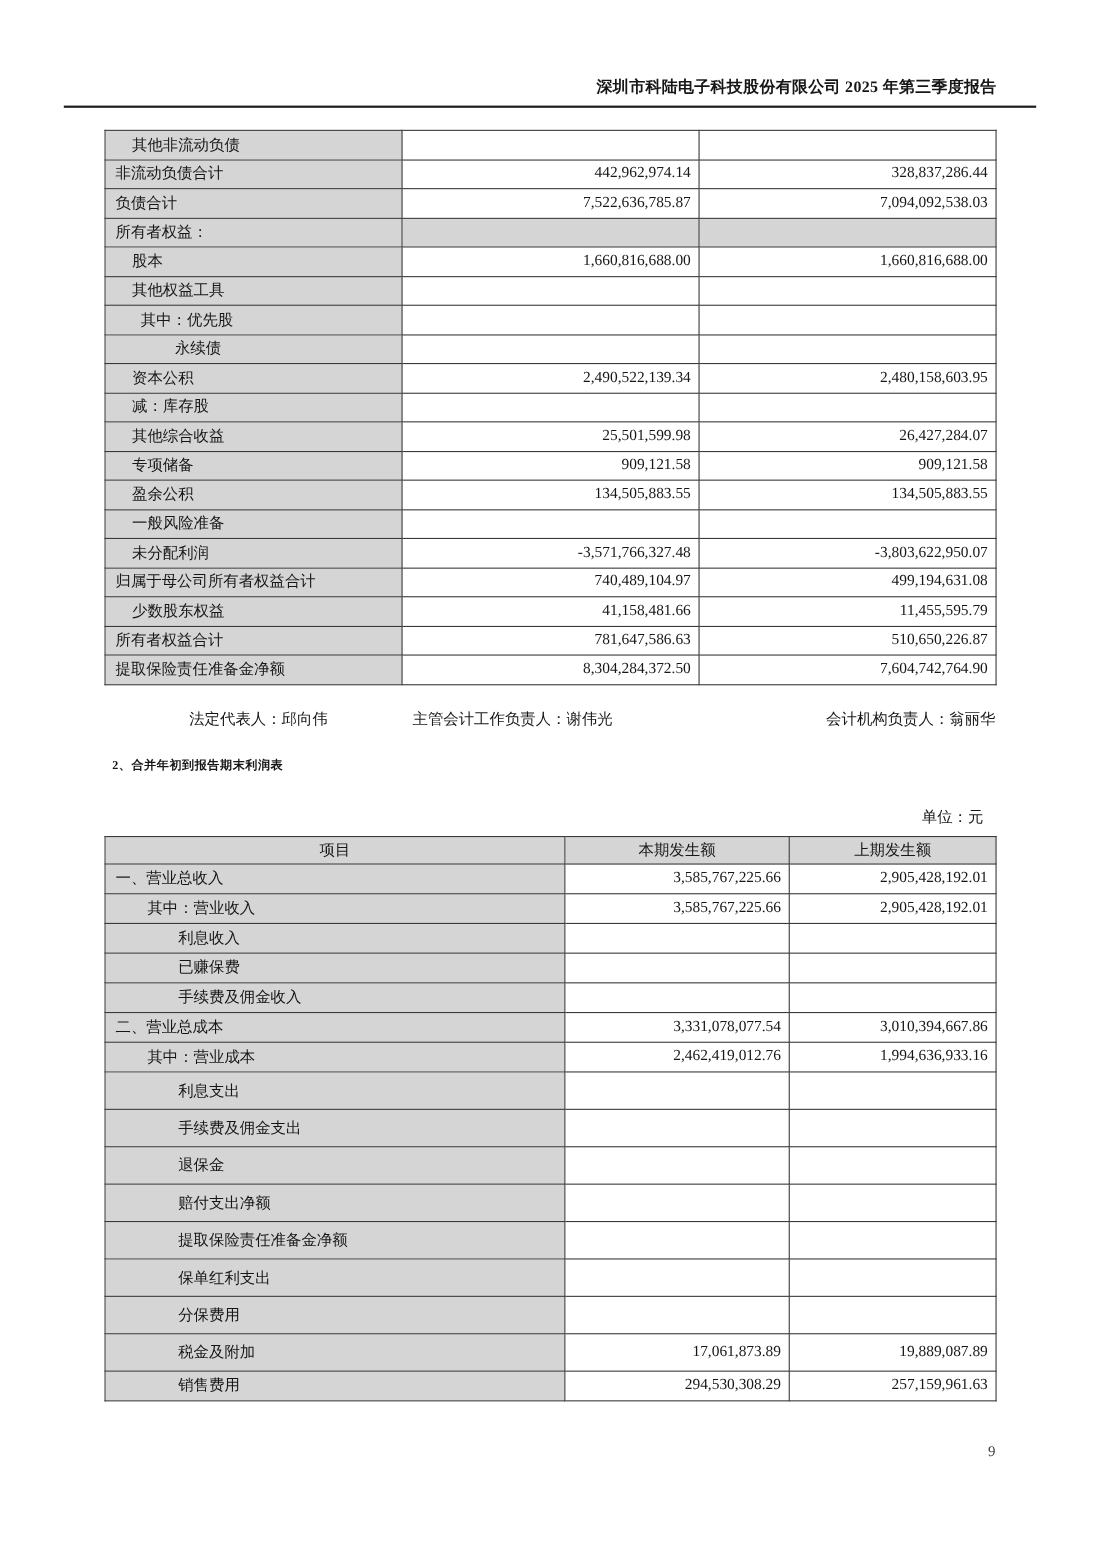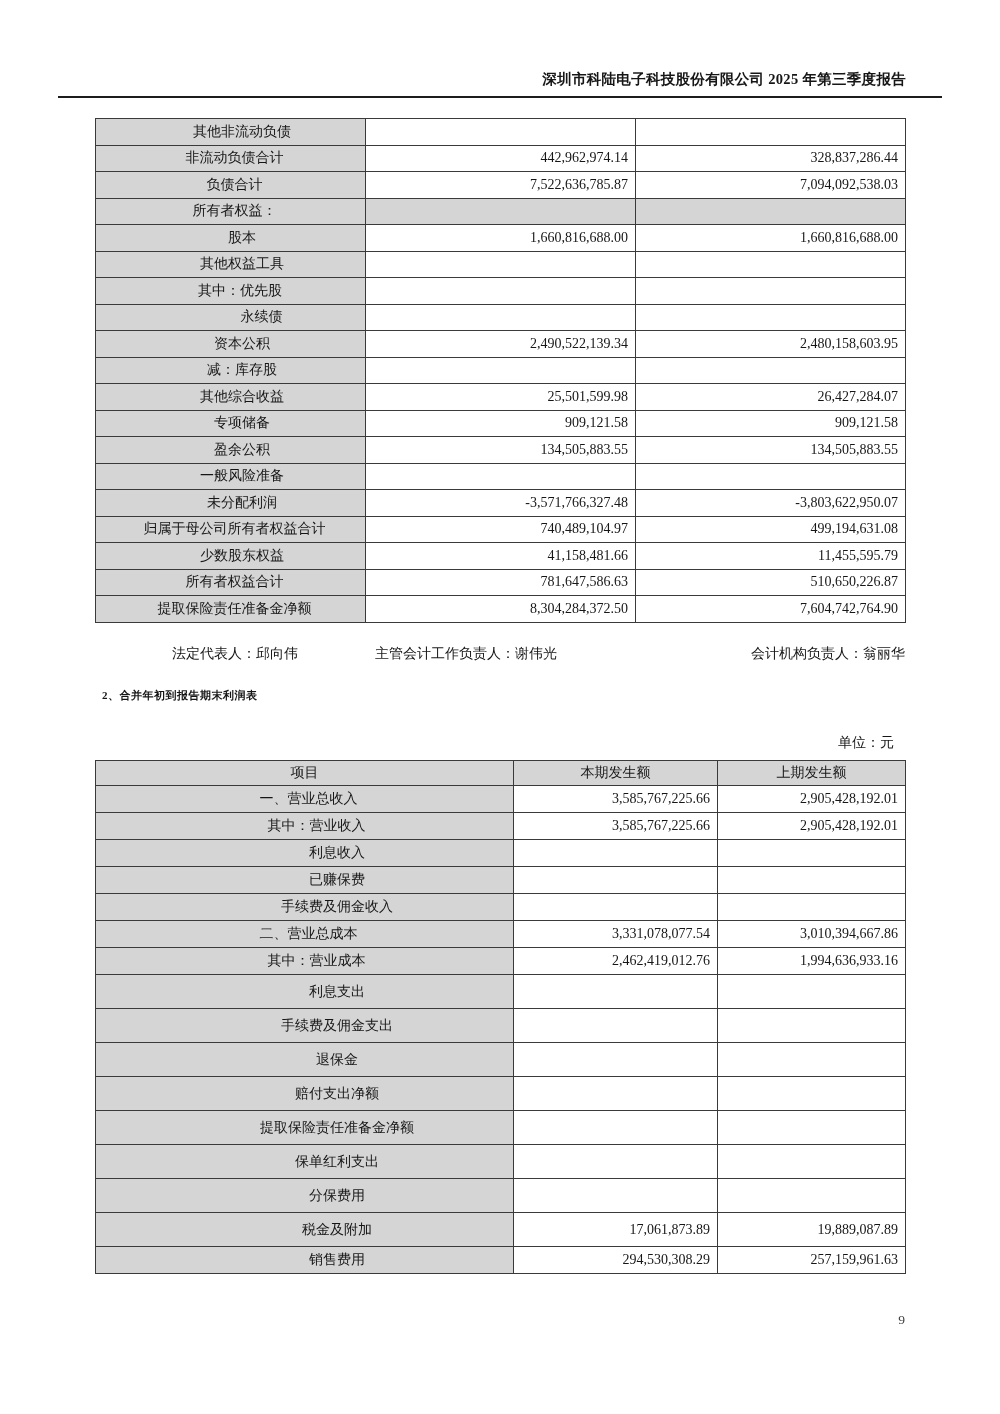--- a/index.html
+++ b/index.html
@@ -39,29 +39,29 @@
     overflow:hidden;
     white-space:nowrap;
     box-sizing:border-box;
   }
   .t1{position:absolute;top:118px;left:95px;width:810px;border:1.5px solid #262626;}
   .t1 td{height:26.5px;}
   .t2{position:absolute;top:760px;left:95px;width:810px;border:1.5px solid #262626;}
   .t2 th{height:25px;background:var(--gray);text-align:center;}
   .t2 td{height:27px;}
   .t2 tr.tall td{height:34px;}
-  .lbl{background:var(--gray);text-align:center;}
+  .lbl{background:var(--gray);text-align:left;}
   .val{background:#ffffff;text-align:right;padding-right:7px;}
   tr.grayrow .val{background:var(--gray);}
   .t1 .ind0{padding-left:9px;}
   .t1 .ind1{padding-left:24px;}
-  .t1 .ind2{padding-left:20px;}
+  .t1 .ind2{padding-left:32px;}
   .t1 .ind3{padding-left:63px;}
   .t2 .ind0{padding-left:9px;}
-  .t2 .ind1{padding-left:25px;font-family:Liberation Serif, serif;}
+  .t2 .ind1{padding-left:38px;font-family:Liberation Serif, serif;}
   .t2 .ind2{padding-left:66px;}
   
   .sig{
     position:absolute;top:645px;left:95px;width:810px;
     display:flex;font-size:14px;
   }
   .sig .s1{width:280px;text-align:center;}
   .sig .s2{width:350px;}
   .sig .s3{flex:1;text-align:right;}
   

